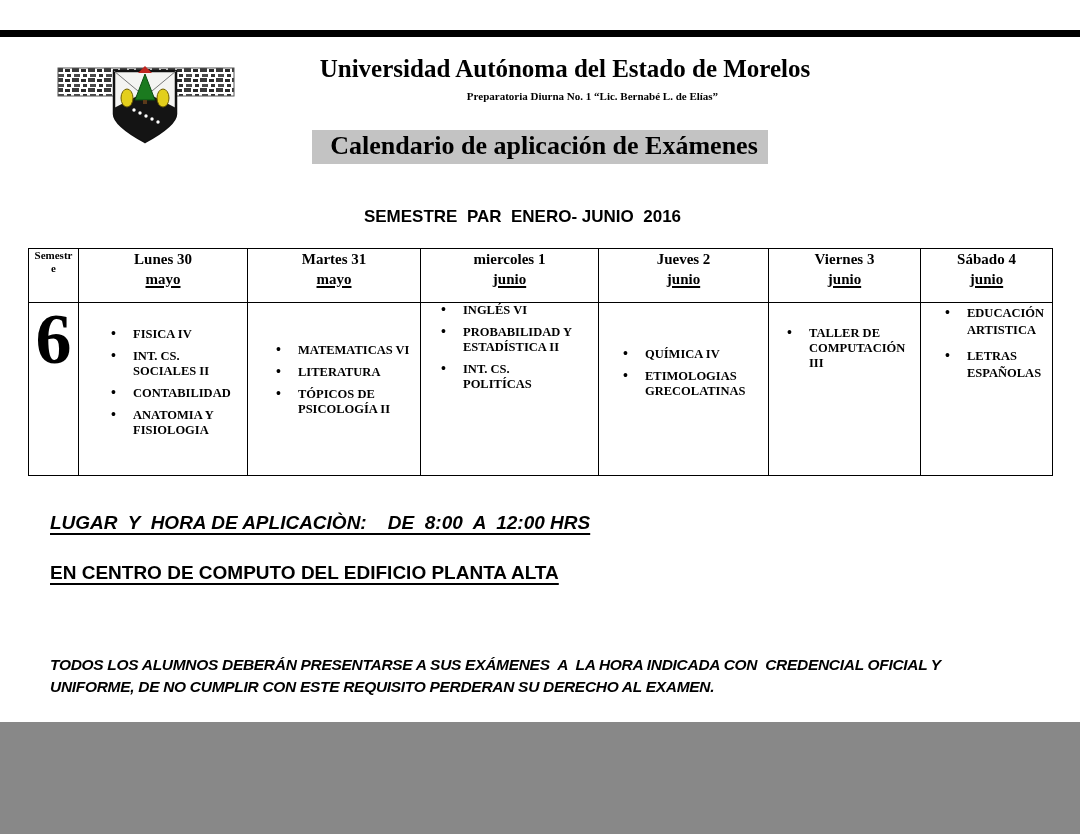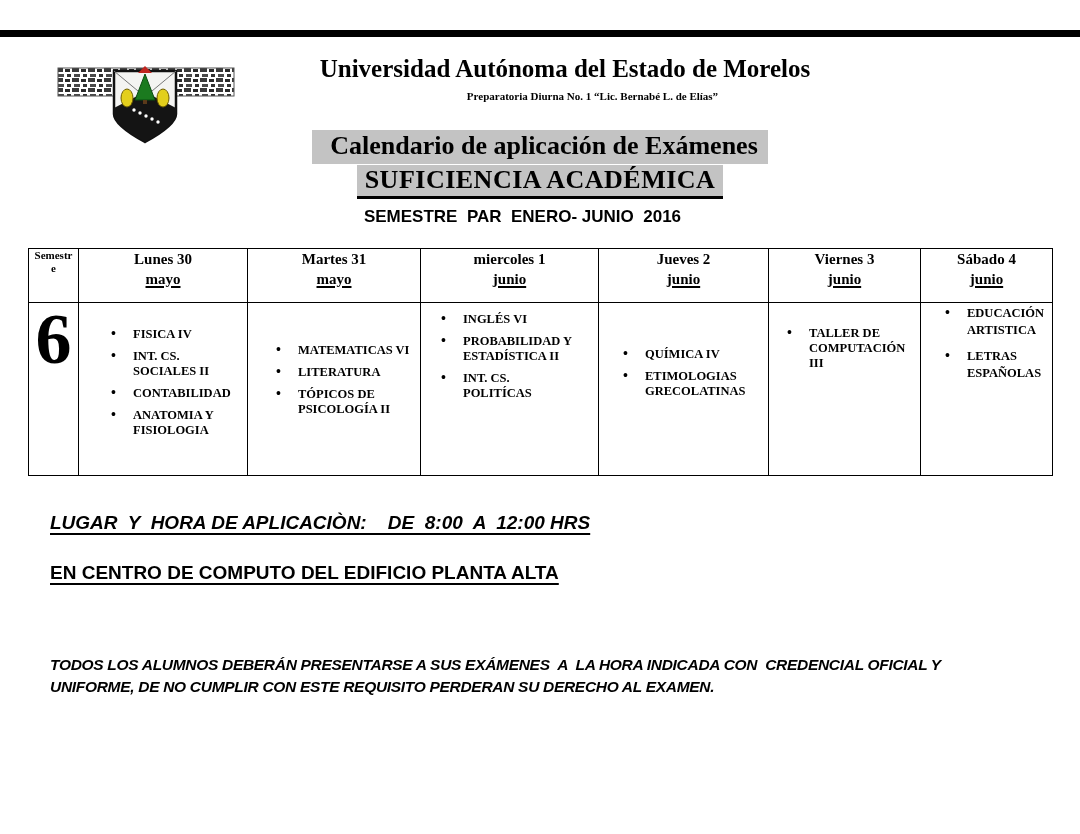--- a/index.html
+++ b/index.html
@@ -1,18 +1,18 @@
 <!DOCTYPE html>
 <html><head>
 <meta charset="utf-8">
 <style>
   html,body{margin:0;padding:0;background:#888;}
   .page{
     position:relative;
-    width:1080px;height:834px;
+    width:1080px;height:722px;
     background:#ffffff;
     margin:0 auto;
     overflow:hidden;
     font-family:"Liberation Serif", serif;
     color:#000;
   }
   
   .top-bar{position:absolute;top:30px;left:0;width:1080px;height:7px;background:#000;}
 
   
@@ -52,21 +52,21 @@
   .sem-value{font-size:72px;font-weight:bold;line-height:72px;}
   td.day-td ul{list-style:none;margin:0;padding:0 4px 0 30px;}
   td.day-td li{
     position:relative;font-size:12.5px;font-weight:bold;line-height:15px;
     margin-bottom:7px;padding-left:24px;text-align:left;
   }
   td.day-td li::before{content:"•";position:absolute;left:2px;top:-1px;font-size:14px;}
   
   td.col0 ul{margin-top:24px;}
   td.col1 ul{margin-top:40px;padding-left:26px;}
-  td.col2 ul{margin-top:9px;padding-left:18px;}
+  td.col2 ul{margin-top:0;padding-left:18px;}
   td.col3 ul{margin-top:44px;padding-left:22px;}
   td.col4 ul{margin-top:23px;padding-left:16px;}
   td.col5 ul{margin-top:2px;padding-left:22px;}
   td.col5 li{margin-bottom:9px;line-height:17px;}
 
   
   .location-line{
     position:absolute;top:512px;left:50px;
     font-family:"Liberation Sans", sans-serif;font-weight:bold;font-style:italic;
     font-size:19px;white-space:pre;
@@ -125,21 +125,20 @@
     </svg>
   </div>
 
   <div class="header-text">
     <h1 class="university-name">Universidad Autónoma del Estado de Morelos</h1>
     <h2 class="school-name">Preparatoria Diurna No. 1 “Lic. Bernabé L. de Elías”</h2>
   </div>
 
   <div class="title-block">
     <span class="doc-title" style="background: rgb(195, 195, 195);">Calendario de aplicación de Exámenes</span><br>
-    <span class="doc-subtitle" style="background: rgb(195, 195, 195);">SUFICIENCIA ACADÉMICA</span>
   </div>
 
   <div class="semester-line">SEMESTRE  PAR  ENERO- JUNIO  2016</div>
 
   <table class="schedule">
     <colgroup>
       <col class="c0">
         <col class="c1">
         <col class="c2">
         <col class="c3">

